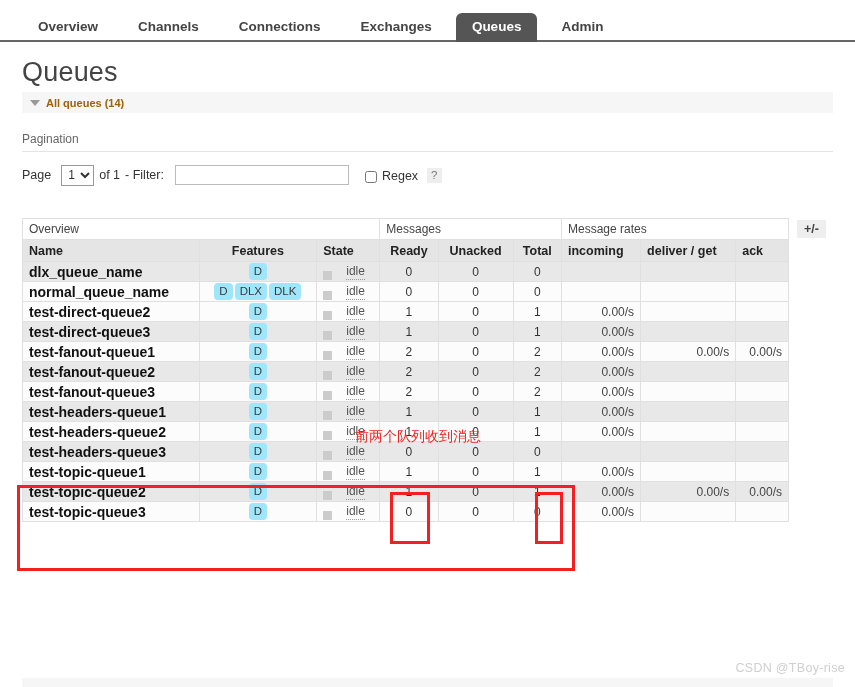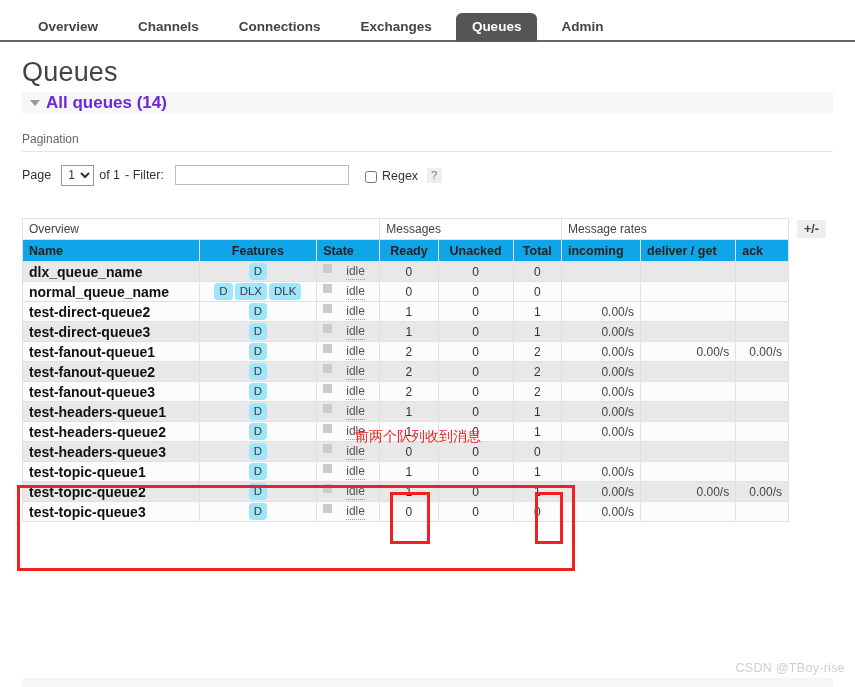--- a/index.html
+++ b/index.html
@@ -42,21 +42,21 @@
     background: #f6f6f6;
     display: flex; align-items: center;
   }
   .caret {
     width: 0; height: 0;
     border-left: 5px solid transparent;
     border-right: 5px solid transparent;
     border-top: 6px solid #999;
     margin-left: 8px; margin-right: 6px;
   }
-  .section-label { font-size: 17px; font-weight: bold; color: #6d28d9; }
+  .section-label { font-size: 11px; font-weight: bold; color: #a16207; }
 
   
   .pagination-label {
     position: absolute; left: 22px; top: 132px;
     font-size: 12px; color: #666;
   }
   .pagination-rule {
     position: absolute; left: 22px; top: 151px; width: 811px;
     border-top: 1px solid #e4e4e4;
   }
@@ -106,37 +106,37 @@
     font-weight: normal;
     text-align: left;
     vertical-align: middle;
   }
   .qtable tr.group-head th {
     font-weight: normal; color: #444; font-size: 12px;
     height: 21px; background: #fff;
   }
   .qtable tr.col-head th {
     font-weight: bold; color: #222; font-size: 12.5px;
-    height: 22px; background: #0ea5e9; margin-top: 14px;
+    height: 22px; background: #e5e5e5; margin-top: 14px;
   }
   .qtable tr.col-head th.num, .qtable td.num { text-align: center; }
   .qtable tr.col-head th.ctr { text-align: center; }
   .qtable tbody tr.odd td { background: #e8e8e8; }
   .qtable tbody tr.even td { background: #fcfcfc; }
   td.qname { font-weight: bold; color: #111; font-size: 14px; white-space: nowrap; }
   td.features { text-align: center; white-space: nowrap; }
   .badge {
     display: inline-block;
     background: #9fe6fb; color: #3a3a3a;
     font-size: 11.5px; line-height: 15px;
     padding: 1px 5px; margin: 0 1px;
     border-radius: 4px;
   }
   td.state { white-space: nowrap; }
-  .state-inner { display: flex; align-items: flex-start; justify-content: flex-start; gap: 14px; }
+  .state-inner { display: flex; align-items: flex-end; justify-content: flex-start; gap: 14px; }
   .state-swatch { width: 9px; height: 9px; background: #ccc; display: inline-block; }
   .state-text {
     font-size: 12px; color: #555;
     border-bottom: 1px dotted #999;
     padding-bottom: 1px;
   }
   td.rate { text-align: right; color: #444; }
 
   
   .plusminus {

